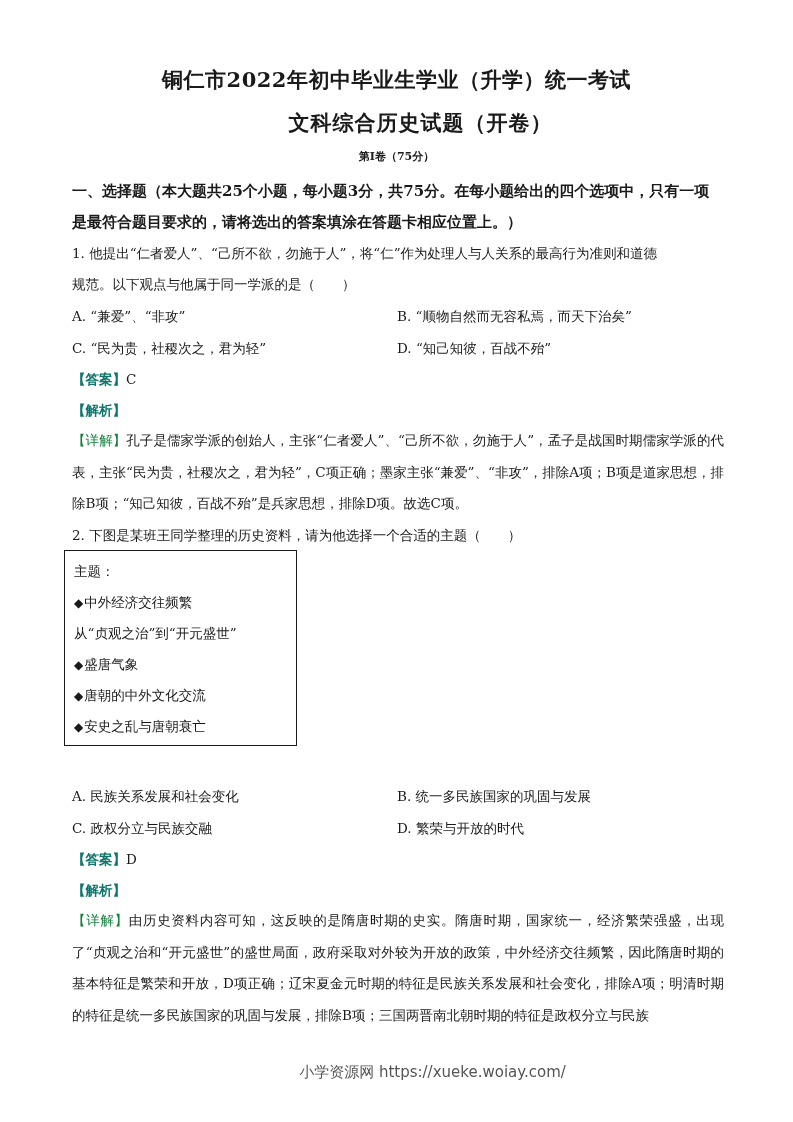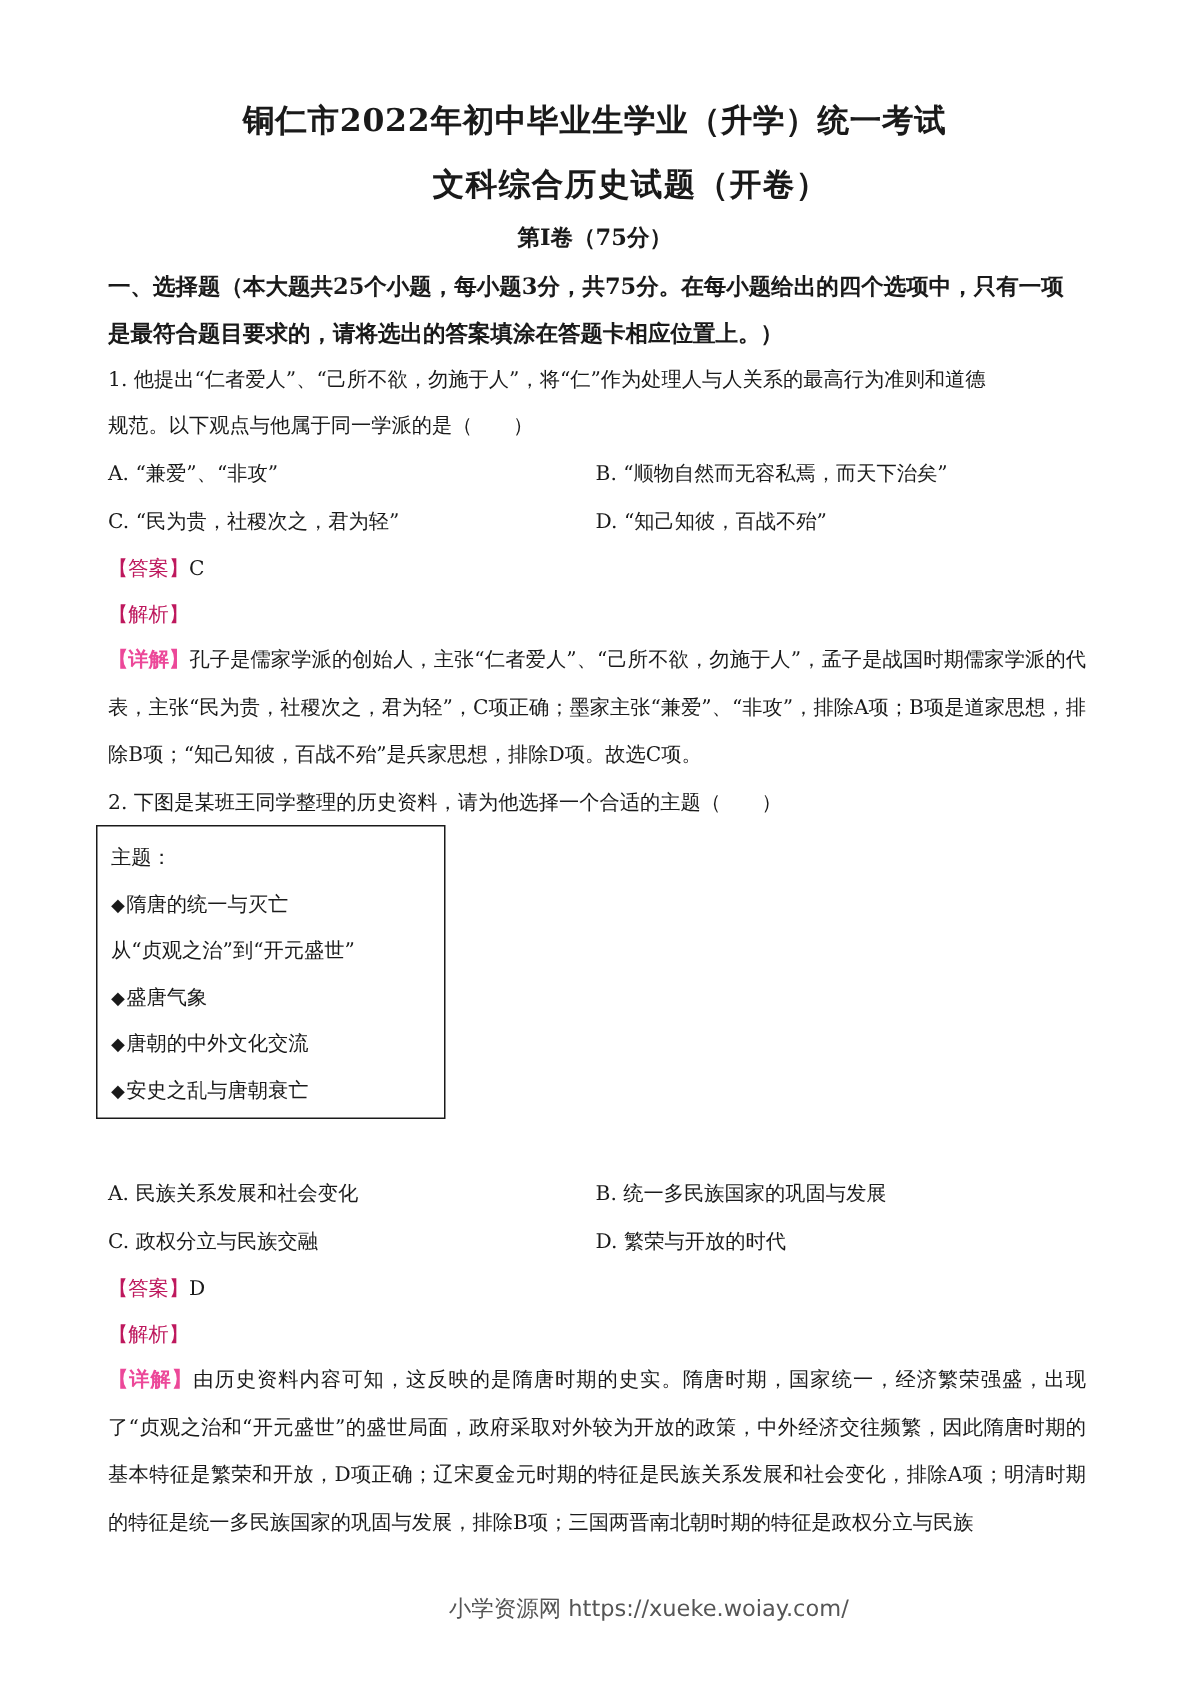--- a/index.html
+++ b/index.html
@@ -41,21 +41,21 @@
       font-weight: bold;
       letter-spacing: 1px;
       padding-left: 24px;
     }
     .volume-label {
       position: absolute;
       top: 149px;
       left: 0;
       width: 793px;
       text-align: center;
-      font-size: 15px;
+      font-size: 11px;
       font-weight: bold;
     }
     .section-heading {
       position: absolute;
       left: 72px;
       width: 650px;
       font-size: 15px;
       font-weight: bold;
       line-height: 31px;
     }
@@ -70,25 +70,26 @@
       position: absolute;
       left: 72px;
       width: 652px;
       font-size: 13.5px;
       line-height: 31.5px;
       text-align: justify;
     }
     .opt-left { left: 72px; }
     .opt-right { left: 397px; }
     .tag {
-      color: #be185d;
+      color: #0f766e;
+      font-weight: bold;
     }
     .tag-bold {
-      font-weight: bold;
-      color: #ec4899;
+      font-weight: normal;
+      color: #15803d;
     }
     .box {
       position: absolute;
       left: 64px;
       top: 550px;
       width: 233px;
       height: 196px;
       border: 1.5px solid #1a1a1a;
       box-sizing: border-box;
     }
@@ -143,21 +144,21 @@
 
   <div class="para" style="top:425px;">
     <span class="tag-bold">【详解】</span><span>孔子是儒家学派的创始人，主张“仁者爱人”、“己所不欲，勿施于人”，孟子是战国时期儒家学派的代表，主张“民为贵，社稷次之，君为轻”，C项正确；墨家主张“兼爱”、“非攻”，排除A项；B项是道家思想，排除B项；“知己知彼，百战不殆”是兵家思想，排除D项。故选C项。</span>
   </div>
 
   <div class="line" style="top:525px;">2. 下图是某班王同学整理的历史资料，请为他选择一个合适的主题（　　）</div>
 
   <div class="box">
     <div class="box-line" style="top:12px;">主题：</div>
     <div class="box-line" style="top:43px;">
-      <span class="bullet">◆</span><span>隋唐的统一与灭亡</span>
+      <span class="bullet">◆</span><span>中外经济交往频繁</span>
     </div>
     <div class="box-line" style="top:74px;">
       <span>从“贞观之治”到“开元盛世”</span>
     </div>
     <div class="box-line" style="top:105px;">
       <span class="bullet">◆</span><span>盛唐气象</span>
     </div>
     <div class="box-line" style="top:136px;">
       <span class="bullet">◆</span><span>唐朝的中外文化交流</span>
     </div>

